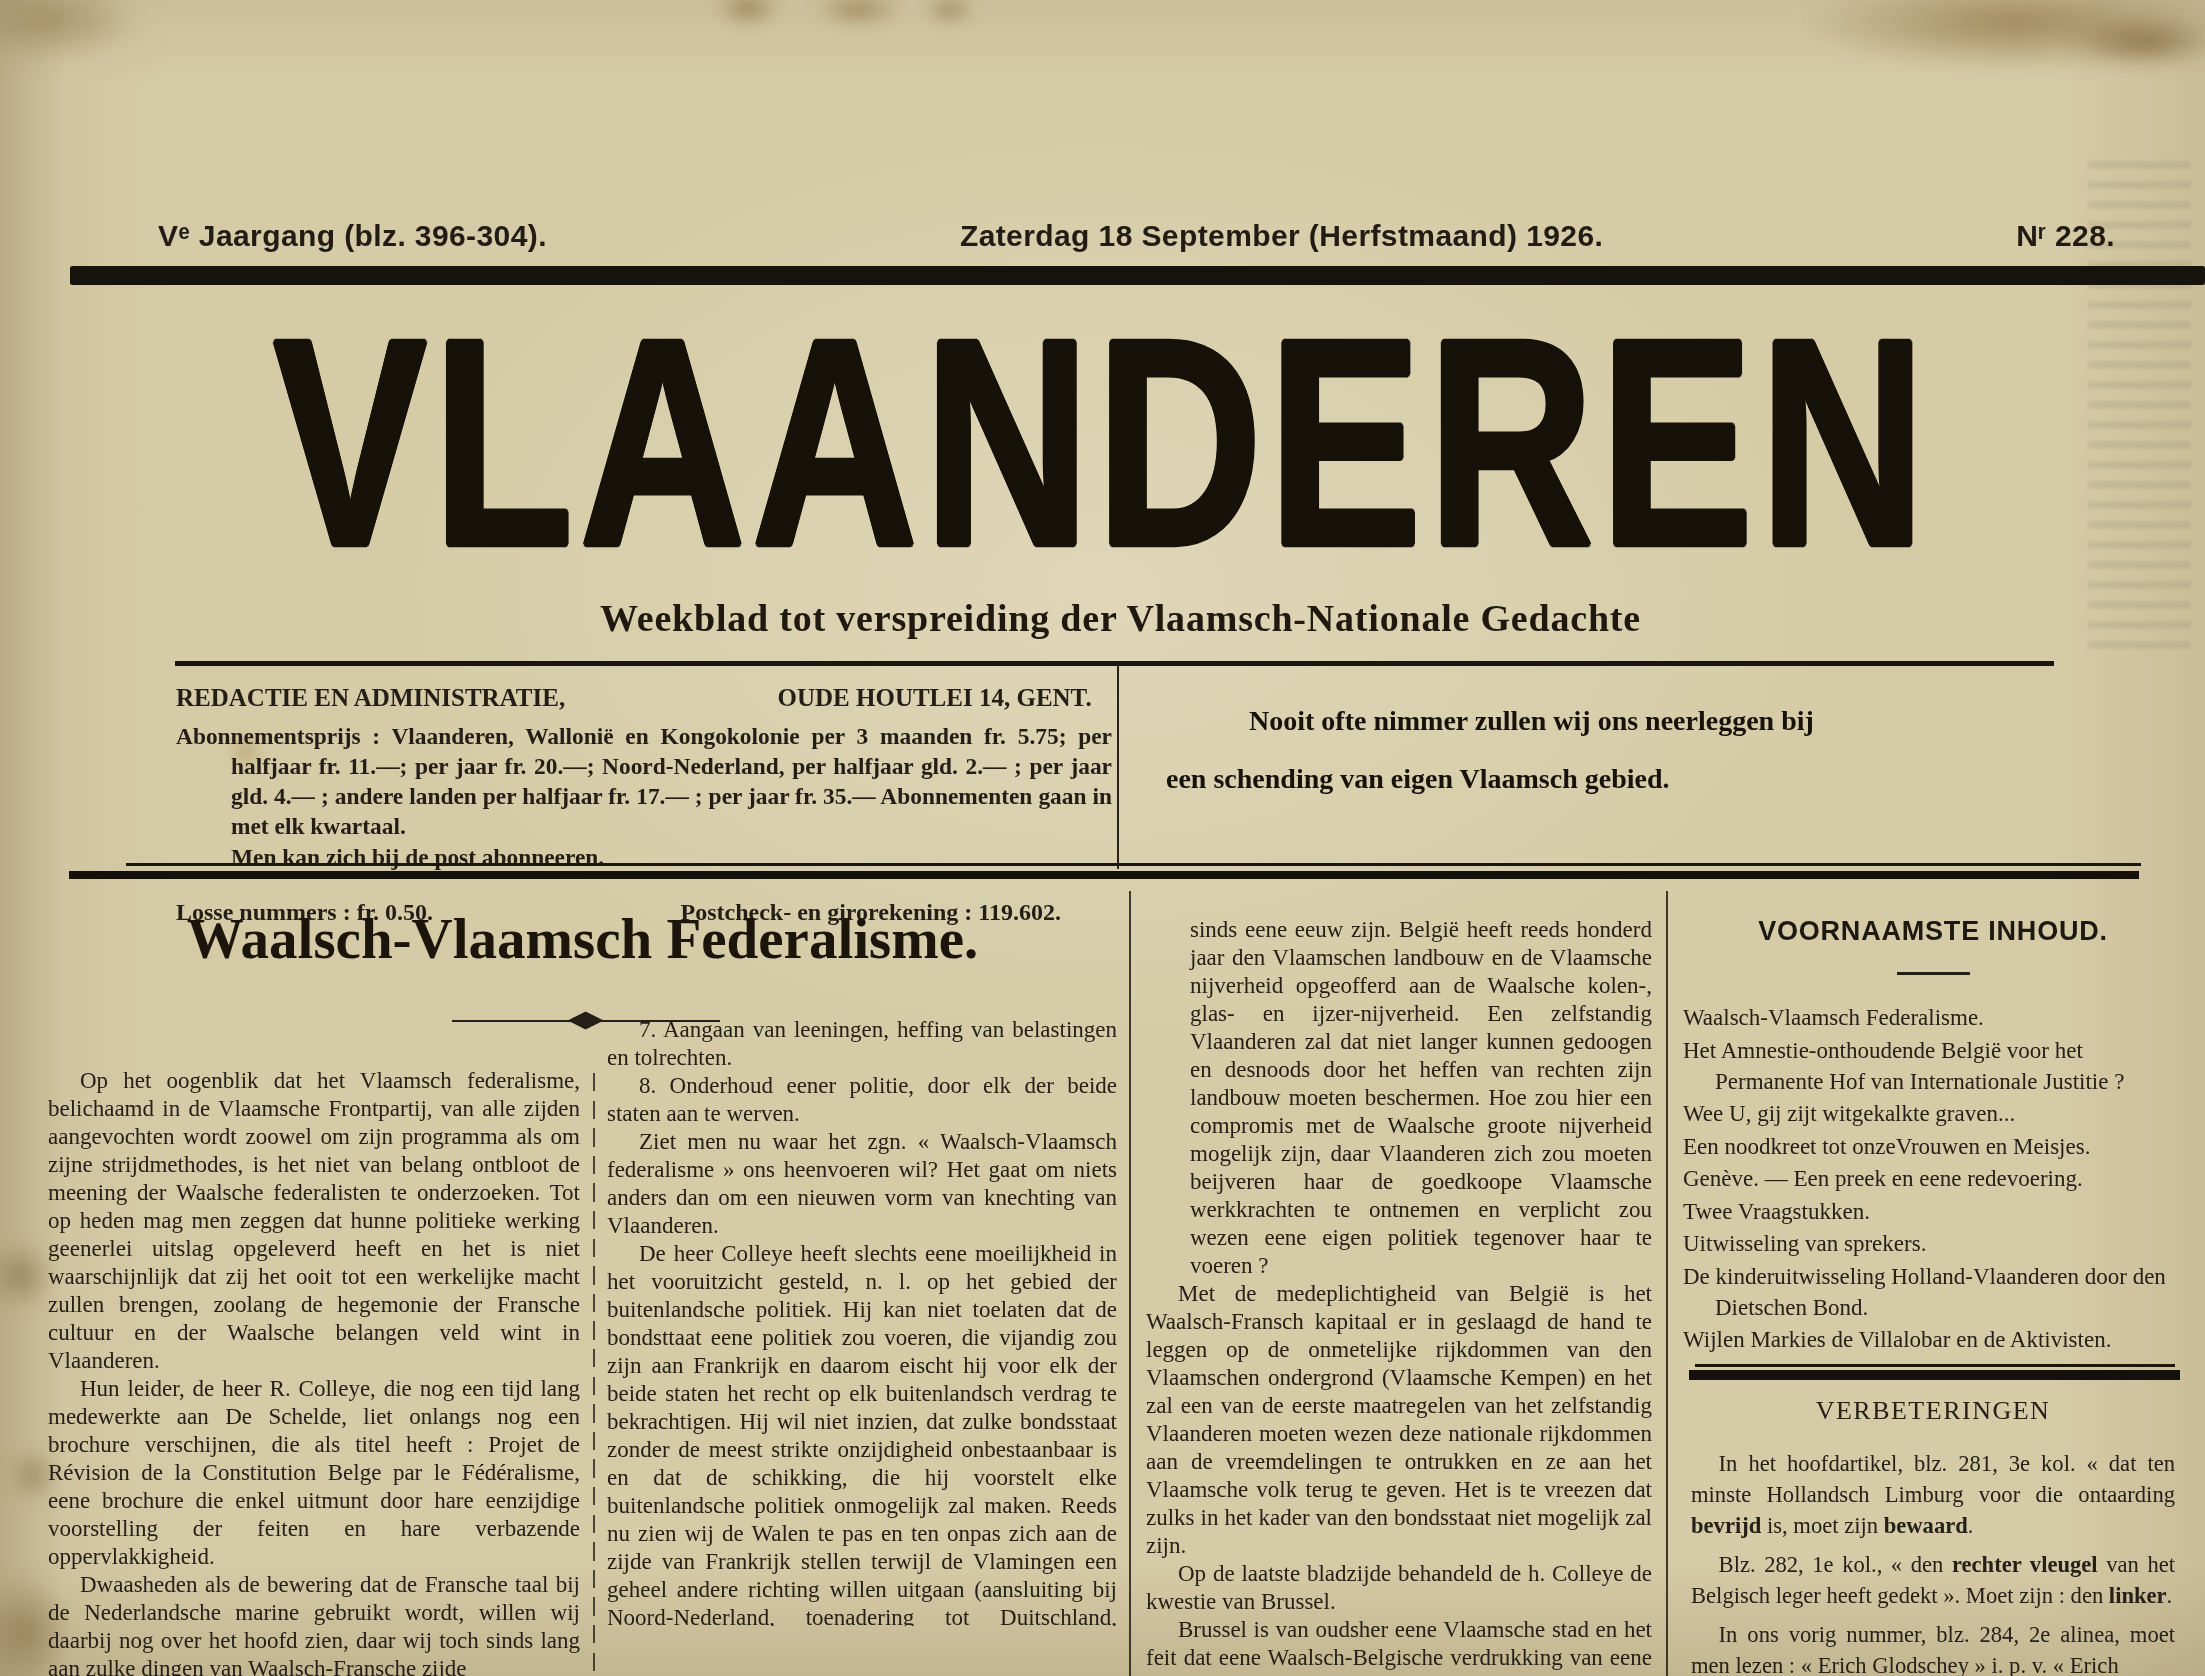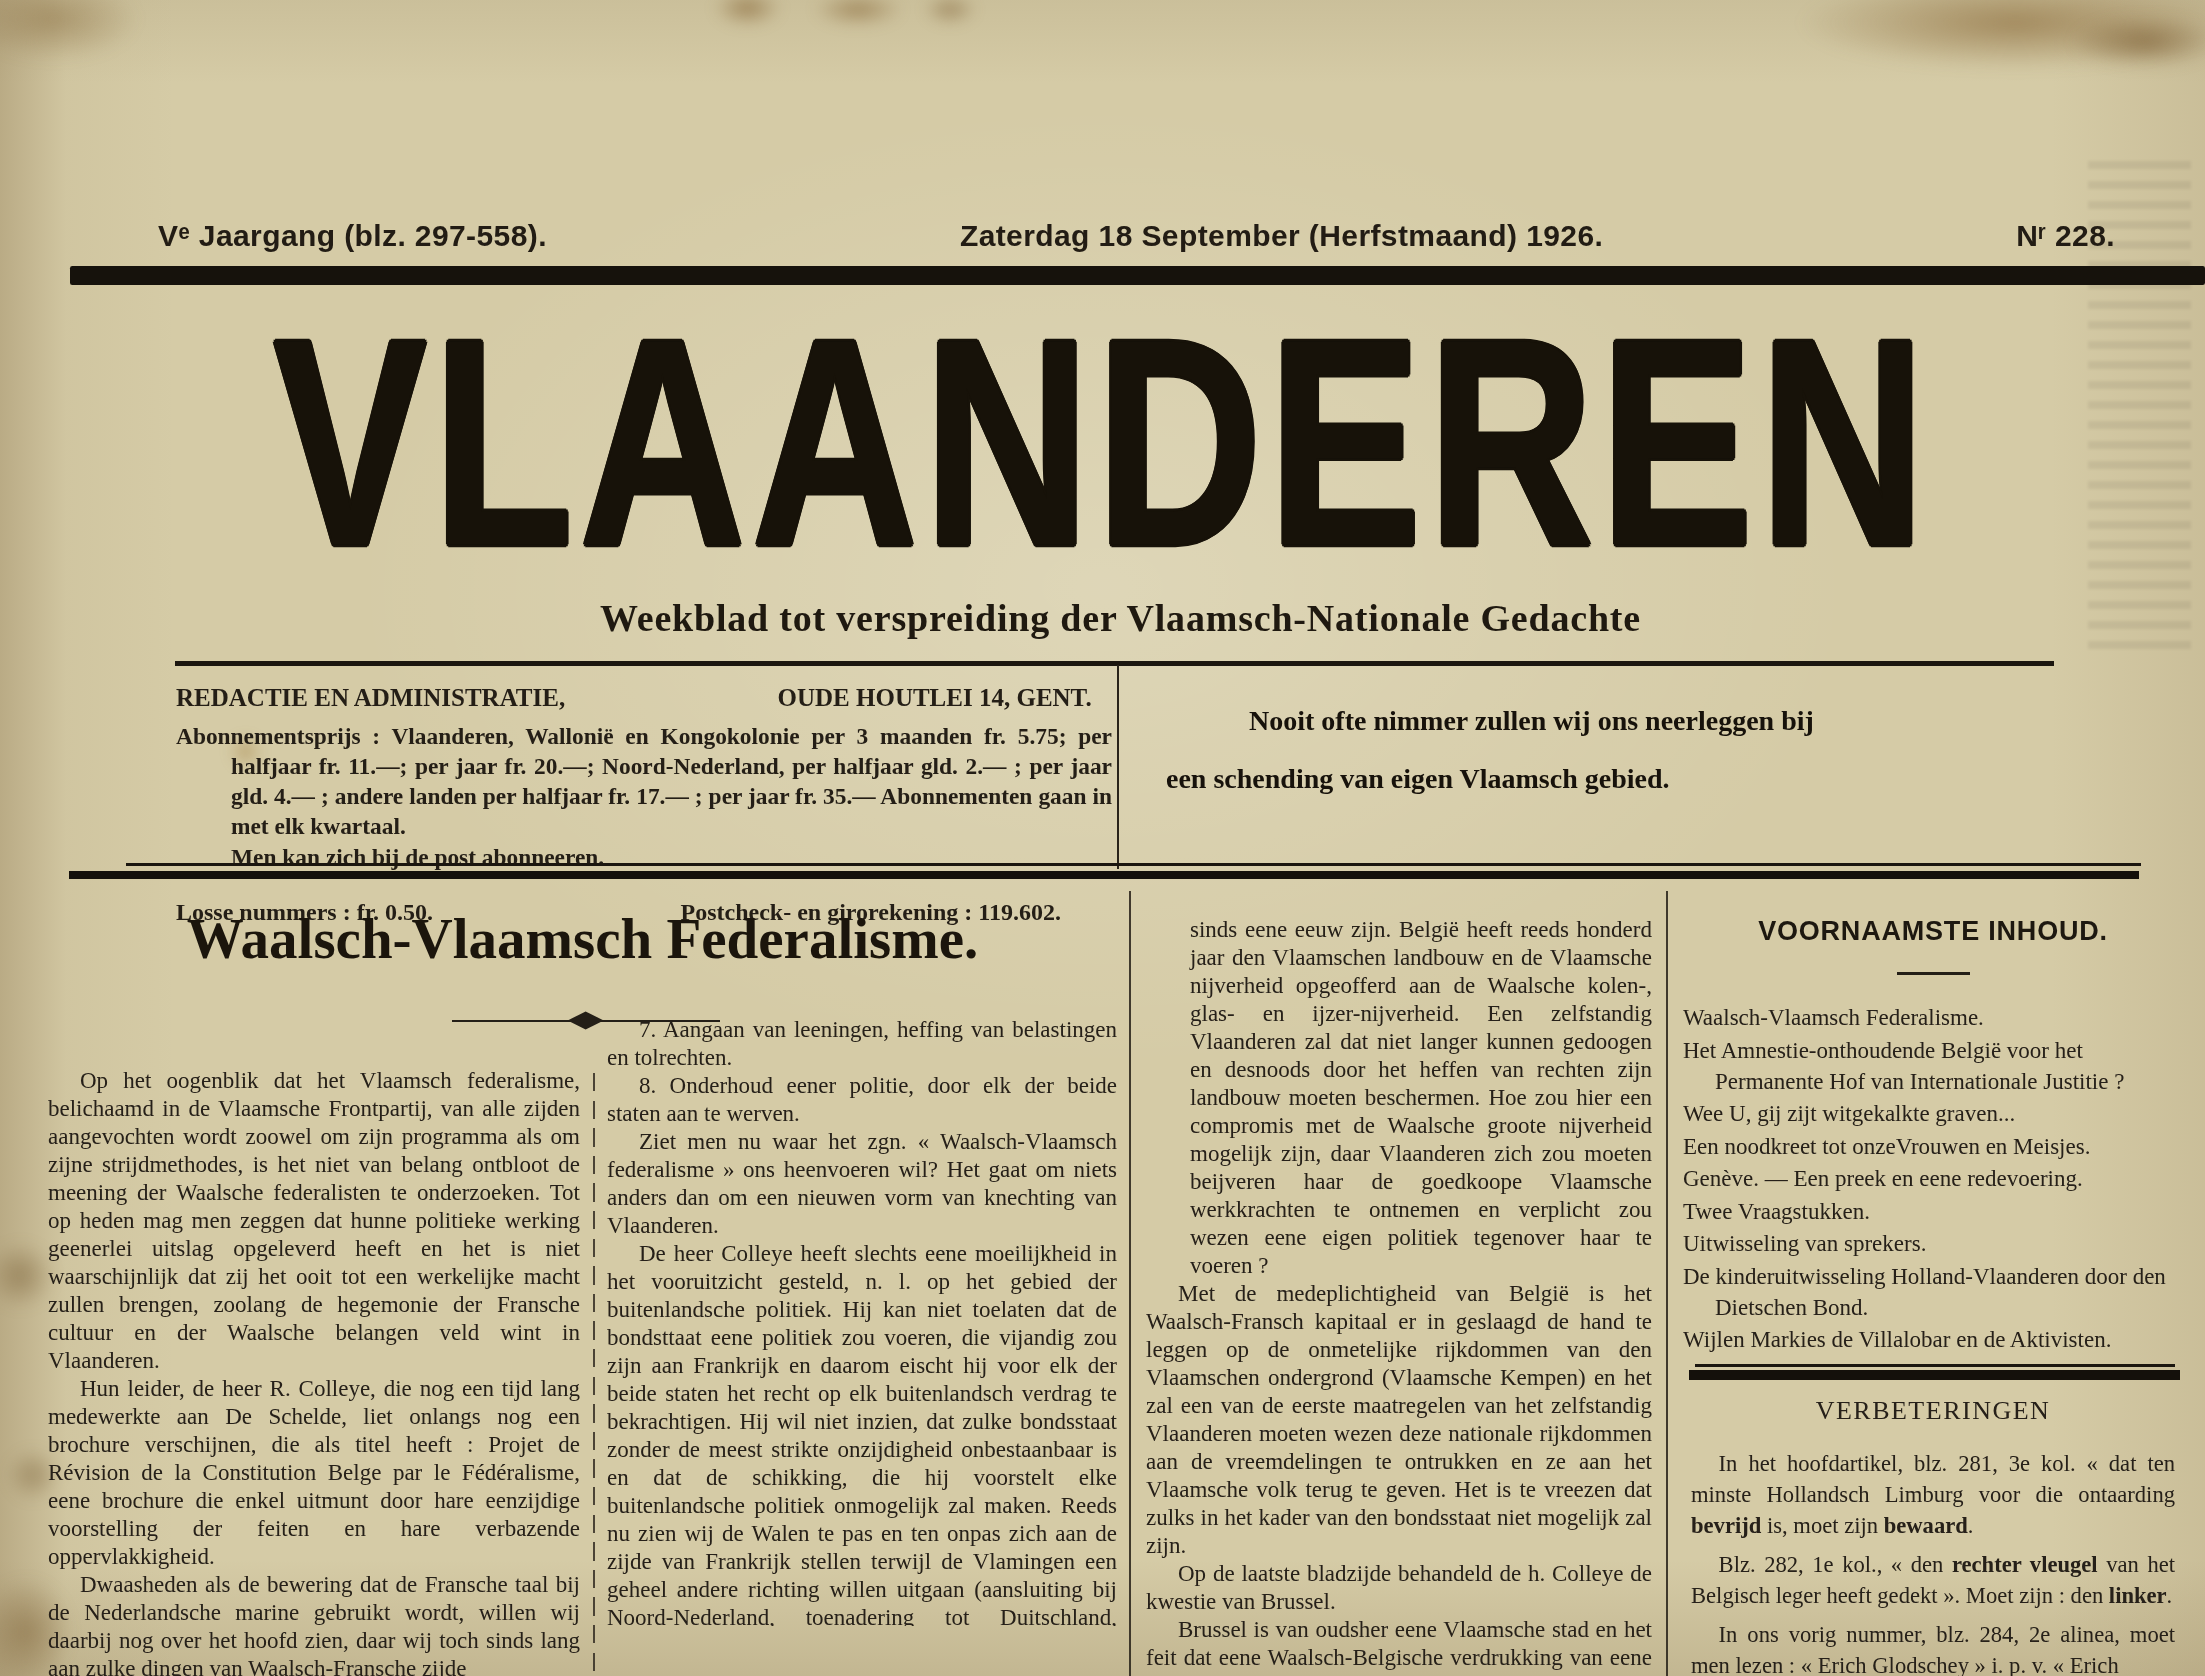--- a/index.html
+++ b/index.html
@@ -77,21 +77,21 @@
   <div class="stain" style="left:1801px;top:-23px;width:429px;height:92px;background:radial-gradient(rgba(128,92,42,.55),transparent 72%);"></div>
   <div class="stain" style="left:2069px;top:15.3px;width:153px;height:54px;background:radial-gradient(rgba(104,70,26,.5),transparent 70%);"></div>
   <div class="stain" style="left:-31px;top:-23px;width:169px;height:84px;background:radial-gradient(rgba(120,88,40,.4),transparent 72%);"></div>
   <div class="stain" style="left:-13.8px;top:1241px;width:69px;height:69px;background:radial-gradient(rgba(110,82,40,.45),transparent 70%);"></div>
   <div class="stain" style="left:6.1px;top:1448px;width:54px;height:54px;background:radial-gradient(rgba(110,82,40,.4),transparent 70%);"></div>
   <div class="stain" style="left:-20px;top:1578px;width:92px;height:107px;background:radial-gradient(rgba(118,88,44,.45),transparent 72%);"></div>
   <div class="stain" style="left:230px;top:736px;width:31px;height:31px;background:radial-gradient(rgba(150,110,40,.5),transparent 70%);"></div>
   <div class="ghost" style="left:2088px;top:161px;width:103px;height:490px;"></div>
 
   <div class="abs edition">
-    <span>Vᵉ Jaargang (blz. 297-558).</span>
+    <span>Vᵉ Jaargang (blz. 396-304).</span>
     <span>Zaterdag 18 September (Herfstmaand) 1926.</span>
     <span>Nʳ 228.</span>
   </div>
 
   <div class="abs topbar"></div>
 
   <div class="abs masthead">
     <span>VLAANDEREN</span>
   </div>
   <div class="abs subtitle">Weekblad tot verspreiding der Vlaamsch-Nationale Gedachte</div>

